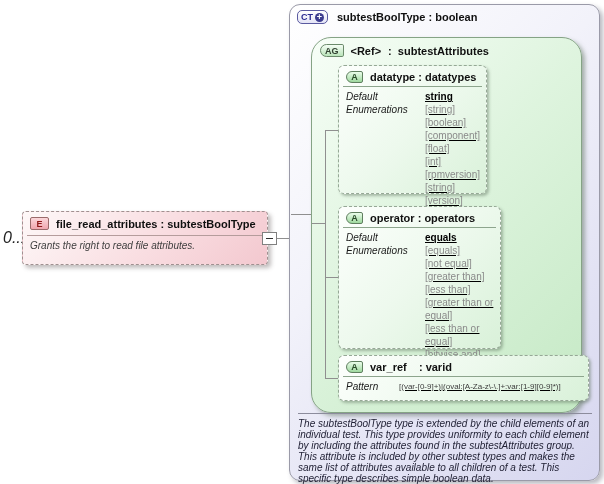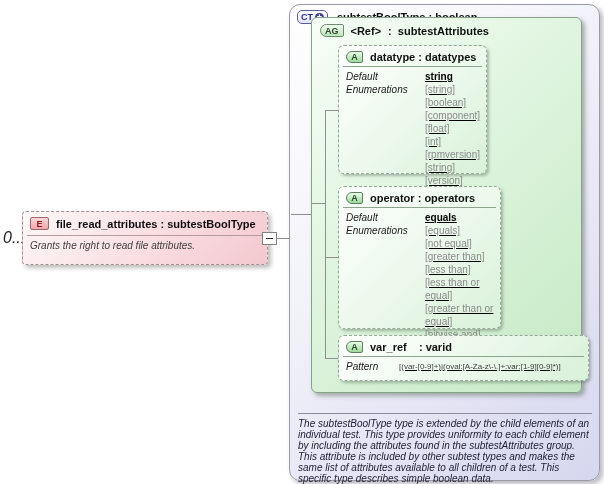--- a/index.html
+++ b/index.html
@@ -60,22 +60,22 @@
   }
   .plus-circle {
     width: 9px; height: 9px; border-radius: 50%;
     background: #3c3c8e; color: #ffffff;
     font-size: 9px; line-height: 8px; text-align: center; font-weight: bold;
   }
   .ct-title { font-size: 11px; font-weight: bold; color: #101010; }
 
   
   .ag-box {
-    position: absolute; left: 21px; top: 12px; width: 271px; height: 376px;
-    border: 1px solid #85a385; border-radius: 6px;
+    position: absolute; left: 21px; top: 32px; width: 271px; height: 376px;
+    border: 1px solid #85a385; border-radius: 20px;
     background: linear-gradient(135deg, #f7fef7 0%, #def4de 45%, #c5e9c5 100%);
     box-shadow: 3px 3px 4px rgba(90,110,90,0.5);
   }
   .ag-header { position: absolute; left: 8px; top: 6px; display: flex; align-items: center; gap: 7px; }
   .badge-ag {
     padding: 0 4px; height: 13px; line-height: 12px;
     font-size: 9px; font-weight: bold; color: #2f3f2f;
     background: linear-gradient(#f5fef5, #b9e4b9);
     border: 1px solid #6a8a6a; border-radius: 7px 2px 2px 7px;
   }
@@ -198,22 +198,22 @@
           <div>Default</div>
           <div>Enumerations</div>
         </div>
         <div class="facet-values">
           <div class="default-value">equals</div>
           <div>
               <div class="enum-value">[equals]</div>
               <div class="enum-value">[not equal]</div>
               <div class="enum-value">[greater than]</div>
               <div class="enum-value">[less than]</div>
+              <div class="enum-value">[greater than or equal]</div>
               <div class="enum-value">[less than or equal]</div>
-              <div class="enum-value">[greater than or equal]</div>
               <div class="enum-value">[bitwise and]</div>
               <div class="enum-value">[bitwise or]</div>
               <div class="enum-value">[pattern match]</div>
             </div>
         </div>
       </div>
     </div>
 
     <div class="attr-box attr-varref">
       <div class="attr-header">

